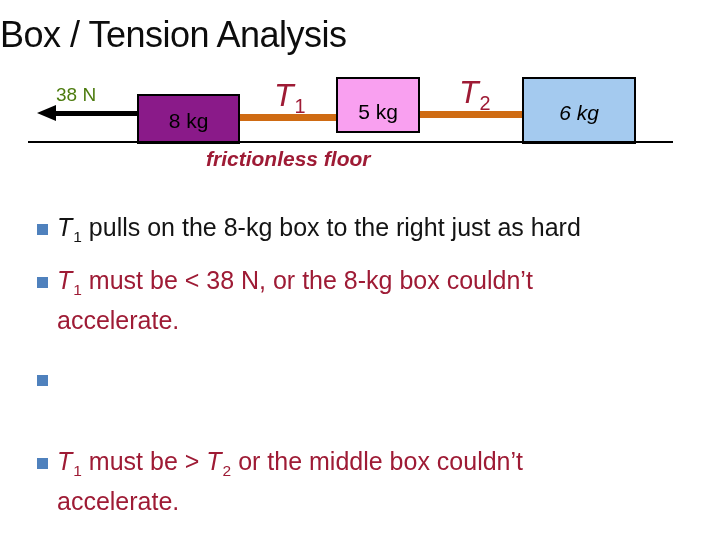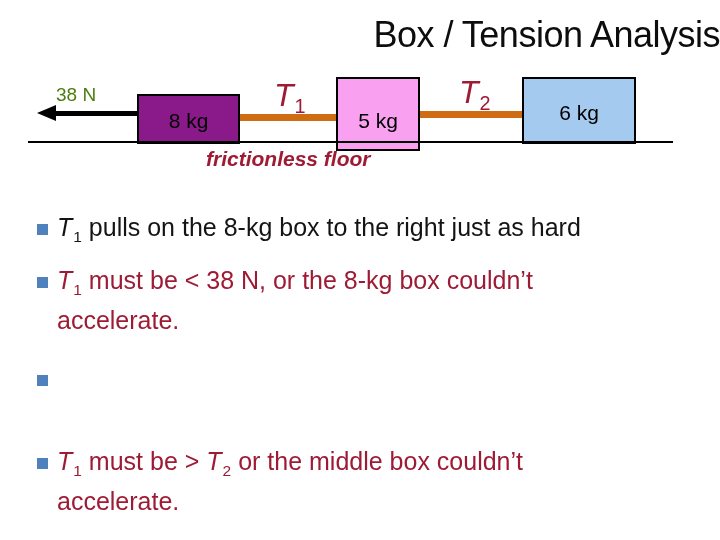--- a/index.html
+++ b/index.html
@@ -4,38 +4,38 @@
 <style>
   html, body { margin: 0; padding: 0; background: #fff; }
   .slide {
     position: relative; width: 720px; height: 540px; overflow: hidden;
     background: #ffffff;
     font-family: "Liberation Sans", sans-serif;
   }
   
   .title {
     position: absolute; top: 14px; left: 0; right: 0;
-    text-align: right; font-size: 36px; letter-spacing: -0.5px;
+    text-align: left; font-size: 36px; letter-spacing: -0.5px;
     color: #0d0d0d;
   }
   
   .force-label { position: absolute; left: 56px; top: 84px; font-size: 19px; color: #4d7c0f; }
   .arrow-shaft { position: absolute; left: 50px; top: 111px; width: 88px; height: 5px; background: var(--line-black); }
   .arrow-head  { position: absolute; left: 37px; top: 105px; width: 0; height: 0;
                  border-style: solid; border-width: 8px 19px 8px 0;
                  border-color: transparent var(--line-black) transparent transparent; }
   .floor-line  { position: absolute; left: 28px; top: 141px; width: 645px; height: 2px; background: var(--line-black); }
   .box {
     position: absolute; box-sizing: border-box; border: 2px solid #000;
     display: flex; align-items: center; justify-content: center;
     font-size: 21px; color: #000;
   }
   .box-8 { left: 137px; top: 94px; width: 103px; height: 50px; background: var(--box-8kg-fill); padding-top: 4px; align-items: center; }
-  .box-5 { left: 336px; top: 77px; width: 84px;  height: 74px; background: var(--box-5kg-fill); padding-top: 13px; }
-  .box-6 { left: 522px; top: 77px; width: 114px; height: 67px; background: var(--box-6kg-fill); padding-top: 5px; }
+  .box-5 { left: 336px; top: 77px; width: 84px;  height: 56px; background: var(--box-5kg-fill); padding-top: 13px; }
+  .box-6 { left: 522px; top: 77px; width: 114px; height: 67px; background: var(--box-6kg-fill); padding-top: 5px; font-style: italic; }
   .rope   { position: absolute; height: 7px; background: var(--rope-orange); }
   .rope-1 { left: 240px; top: 114px; width: 96px; }
   .rope-2 { left: 420px; top: 111px; width: 102px; }
   .tension { position: absolute; font-size: 32px; color: var(--dark-red); }
   .t1 { left: 274px; top: 77px; }
   .t2 { left: 459px; top: 74px; }
   .floor-label {
     position: absolute; left: 206px; top: 147px;
     font-size: 21px; font-style: italic; color: var(--dark-red); font-weight: bold;
   }

